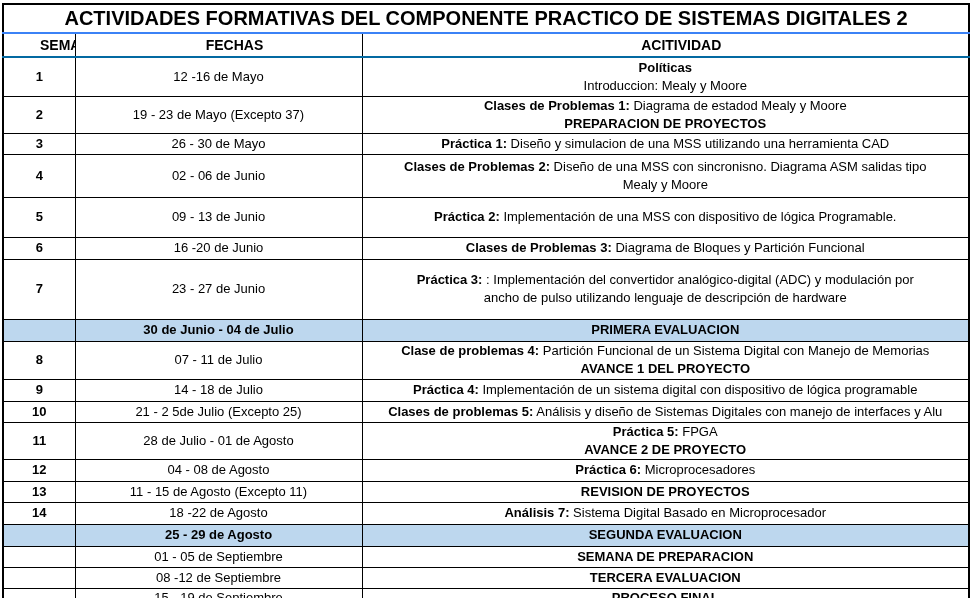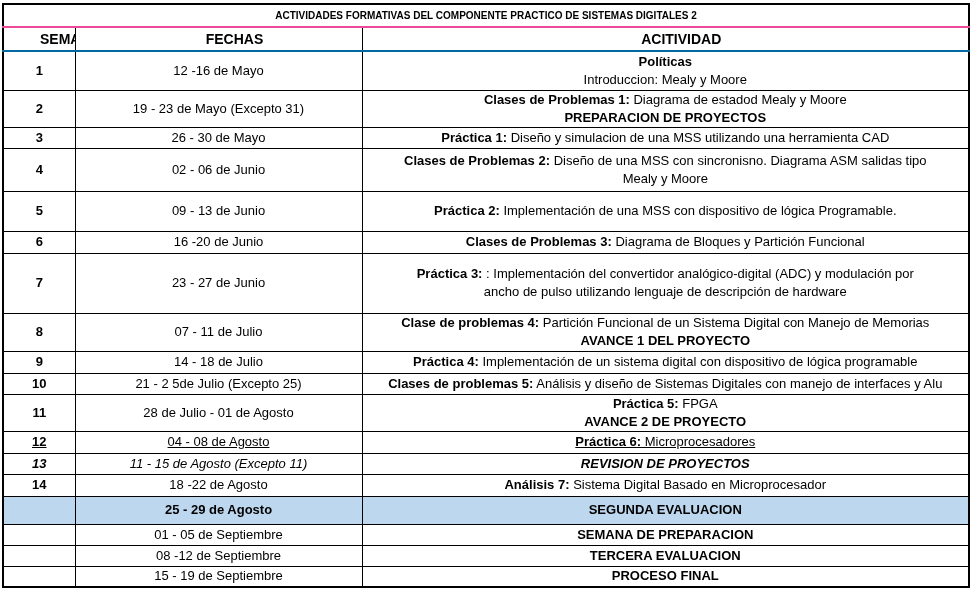--- a/index.html
+++ b/index.html
@@ -24,23 +24,23 @@
   td, th {
     border: 1px solid #000;
     padding: 0 4px;
     text-align: center;
     vertical-align: middle;
     font-size: 13px;
     line-height: 1.35;
     overflow: hidden;
   }
   tr.title-row td {
-    border-bottom: 2px solid #ec4899;
+    border-bottom: 2px solid #3b82f6;
     font-weight: bold;
-    font-size: 10px;
+    font-size: 20px;
     height: 21px;
   }
   tr.header-row th {
     border-bottom: 2px solid #0369a1;
     font-weight: bold;
     font-size: 14px;
     height: 22px;
     padding-left: 36px;
   }
   td.c-sem { font-weight: bold; }
@@ -73,21 +73,21 @@
         <tr style="height: 39px;">
           <td class="c-sem">1</td>
           <td class="c-fec">12 -16 de Mayo</td>
           <td class="c-act">
             <div><span class="b">Políticas</span></div>
             <div><span>Introduccion: Mealy y Moore</span></div>
           </td>
         </tr>
         <tr style="height: 37px;">
           <td class="c-sem">2</td>
-          <td class="c-fec">19 - 23 de Mayo (Excepto 31)</td>
+          <td class="c-fec">19 - 23 de Mayo (Excepto 37)</td>
           <td class="c-act">
             <div><span class="b">Clases de Problemas 1:</span><span> Diagrama de estadod Mealy y Moore</span></div>
             <div><span class="b">PREPARACION DE PROYECTOS</span></div>
           </td>
         </tr>
         <tr style="height: 21px;">
           <td class="c-sem">3</td>
           <td class="c-fec">26 - 30 de Mayo</td>
           <td class="c-act">
             <div><span class="b">Práctica 1:</span><span> Diseño y simulacion de una MSS utilizando una herramienta CAD</span></div>
@@ -116,20 +116,27 @@
           </td>
         </tr>
         <tr style="height: 60px;">
           <td class="c-sem">7</td>
           <td class="c-fec">23 - 27 de Junio</td>
           <td class="c-act">
             <div><span class="b">Práctica 3:</span><span> : Implementación del convertidor analógico-digital (ADC) y modulación por</span></div>
             <div><span>ancho de pulso utilizando lenguaje de descripción de hardware</span></div>
           </td>
         </tr>
+        <tr class="hl" style="height: 22px;">
+          <td class="c-sem"></td>
+          <td class="c-fec b">30 de Junio - 04 de Julio</td>
+          <td class="c-act">
+            <div><span class="b">PRIMERA EVALUACION</span></div>
+          </td>
+        </tr>
         <tr style="height: 38px;">
           <td class="c-sem">8</td>
           <td class="c-fec">07 - 11 de Julio</td>
           <td class="c-act">
             <div><span class="b">Clase de problemas 4:</span><span> Partición Funcional de un Sistema Digital con Manejo de Memorias</span></div>
             <div><span class="b">AVANCE 1 DEL PROYECTO</span></div>
           </td>
         </tr>
         <tr style="height: 22px;">
           <td class="c-sem">9</td>
@@ -146,42 +153,42 @@
           </td>
         </tr>
         <tr style="height: 37px;">
           <td class="c-sem">11</td>
           <td class="c-fec">28 de Julio - 01 de Agosto</td>
           <td class="c-act">
             <div><span class="b">Práctica 5:</span><span> FPGA</span></div>
             <div><span class="b">AVANCE 2 DE PROYECTO</span></div>
           </td>
         </tr>
-        <tr style="height: 22px; text-decoration: underline;">
+        <tr style="height: 22px;">
           <td class="c-sem">12</td>
           <td class="c-fec">04 - 08 de Agosto</td>
           <td class="c-act">
             <div><span class="b">Práctica 6:</span><span> Microprocesadores</span></div>
           </td>
         </tr>
-        <tr style="height: 21px; font-style: italic;">
+        <tr style="height: 21px;">
           <td class="c-sem">13</td>
           <td class="c-fec">11 - 15 de Agosto (Excepto 11)</td>
           <td class="c-act">
             <div><span class="b">REVISION DE PROYECTOS</span></div>
           </td>
         </tr>
         <tr style="height: 22px;">
           <td class="c-sem">14</td>
           <td class="c-fec">18 -22 de Agosto</td>
           <td class="c-act">
             <div><span class="b">Análisis 7:</span><span> Sistema Digital Basado en Microprocesador</span></div>
           </td>
         </tr>
-        <tr class="hl" style="height: 28px;">
+        <tr class="hl" style="height: 22px;">
           <td class="c-sem"></td>
           <td class="c-fec b">25 - 29 de Agosto</td>
           <td class="c-act">
             <div><span class="b">SEGUNDA EVALUACION</span></div>
           </td>
         </tr>
         <tr style="height: 21px;">
           <td class="c-sem"></td>
           <td class="c-fec">01 - 05 de Septiembre</td>
           <td class="c-act">

